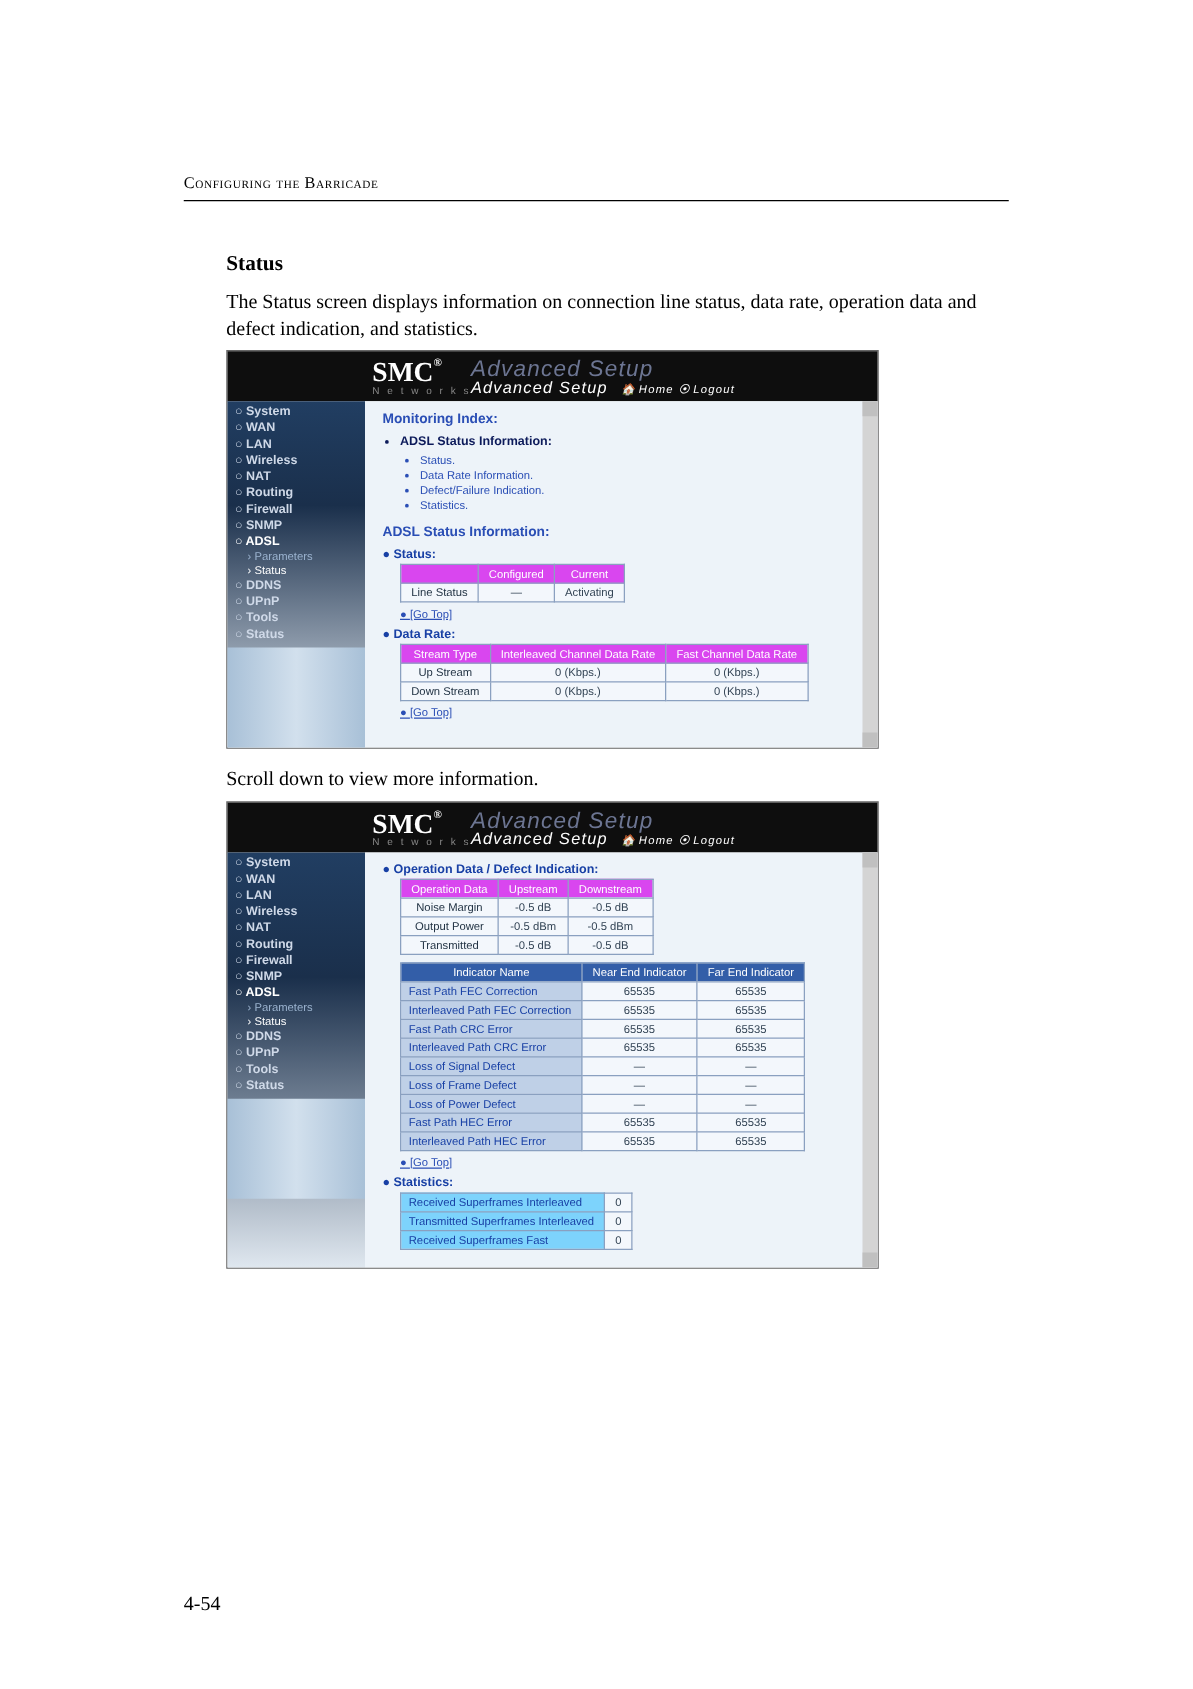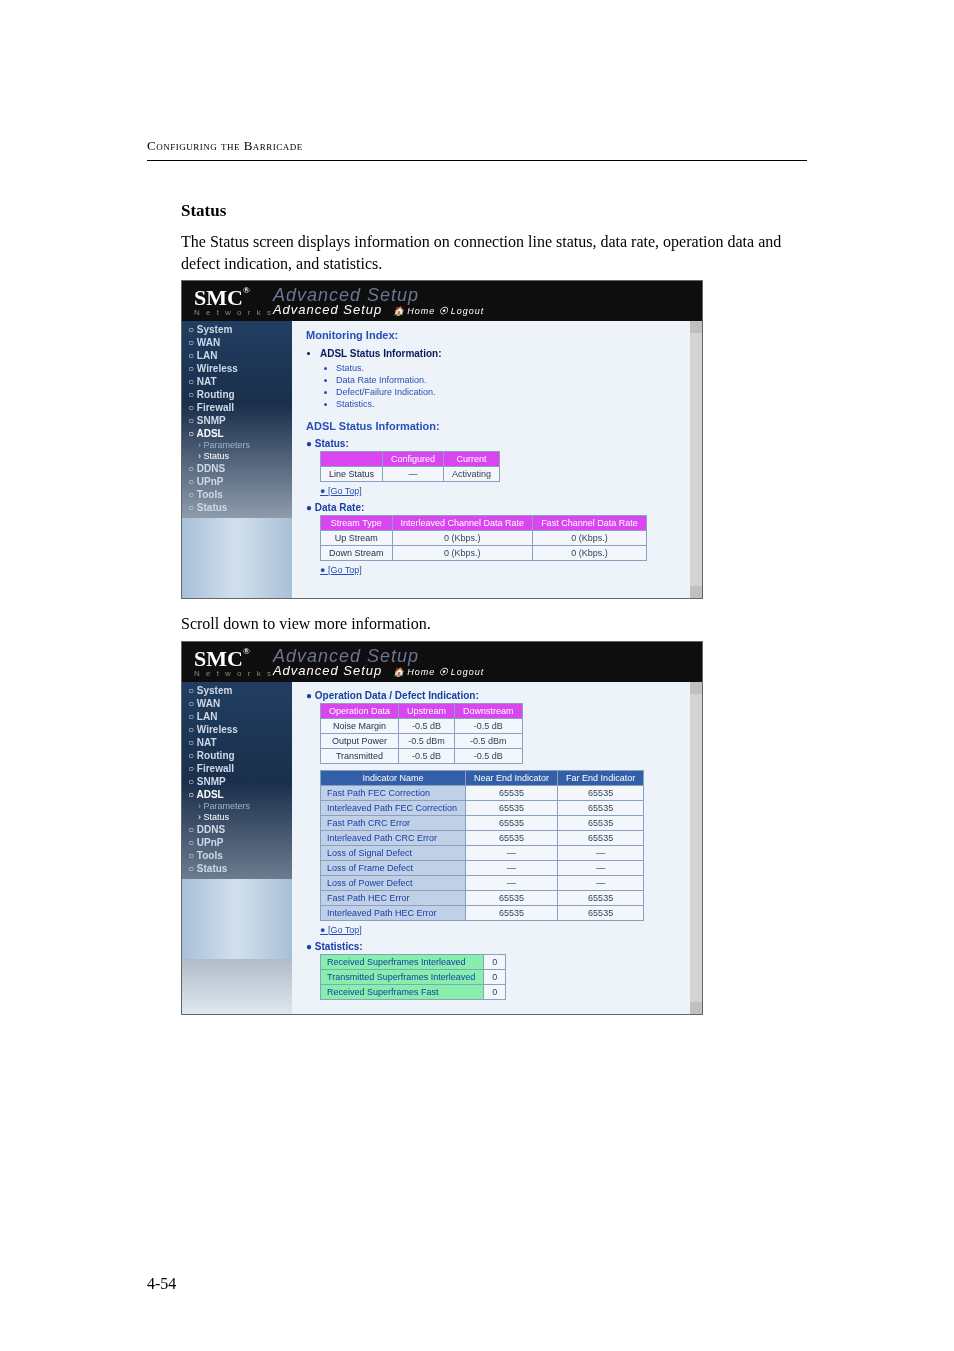--- a/index.html
+++ b/index.html
@@ -6,21 +6,21 @@
     .page { padding: 138px 147px 60px 147px; }
     .pre-title { font-variant: small-caps; font-size: 13px; letter-spacing: .5px; margin-bottom:6px; }
     .rule { height:1px; background:#000; margin-bottom:40px; }
     .section-title { font-weight:bold; font-size:17px; margin: 0 0 10px 0; }
     .body-text { font-size:16px; line-height:1.35; margin: 0 0 6px 0; }
     .indent { margin-left:34px; }
     .pgnum { font-size:16px; margin-top:260px; }
 
     
     .screenshot { width:520px; margin: 6px 0 14px 34px; font-family: Arial, Helvetica, sans-serif; font-size:10px; border:1px solid #666; }
-    .topbar { display:flex; align-items:center; justify-content:flex-start; background:#0e0e0e; height:40px; padding: 0 10px 0 12px; }
+    .topbar { display:flex; align-items:center; justify-content:center; background:#0e0e0e; height:40px; padding: 0 10px 0 12px; }
     .logo { color:#fff; font-family: Georgia, serif; font-weight:bold; font-size:22px; }
     .logo .reg { font-size:9px; vertical-align:top; }
     .logo .sub { font-size:8px; color:#888; display:block; margin-top:-3px; font-family:Arial; letter-spacing:2px; font-weight:normal; }
     .adv { color:#6c7592; font-size:18px; font-style:italic; letter-spacing:1px; }
     .adv .sub2 { font-size:13px; color:#fff; display:block; margin-top:-4px; }
     .adv .home { font-size:9px; color:#fff; display:inline-block; margin-left:6px; background:transparent; }
     .adv .home a { color:#fff; text-decoration:none; margin-left:2px; }
     .ss-body { display:flex; }
     .sidebar { width:110px; background: linear-gradient(#213e62, #1a2f4b 30%, #dfe7ef 100%); padding:2px 6px; box-sizing:border-box; color:#fff; font-size:10px; }
     .sidebar .item { padding:1px 0; color:#cfd9e8;font-weight:bold; }
@@ -42,21 +42,21 @@
 
     table.tb { border-collapse:collapse; margin: 0 0 4px 14px; font-size:9px; }
     table.tb th, table.tb td { border:1px solid #8aa0c0; padding:2px 8px; text-align:center; }
     table.tb th { background:#d946ef; color:#fff; font-weight:normal; }
     table.tb td { background:#f3f7fc; color:#345; }
     table.tb td.lbl { color:#234; }
 
     table.ind th { background:#335ea8; color:#fff; }
     table.ind td.name { background:#bfd0e7; color:#1840a5; text-align:left; padding-left:6px; }
 
-    table.stats td.name { background:#86efac; color:#1840a5; text-align:left; padding-left:6px; }
+    table.stats td.name { background:#7dd3fc; color:#1840a5; text-align:left; padding-left:6px; }
 
     .leadline { color:#1840a5; font-weight:bold; font-size:10px; margin:2px 0 2px 0; }
   </style>
 </head>
 <body>
 
 <div class="page">
   <div class="pre-title">Configuring the Barricade</div>
   <div class="rule"></div>
 

